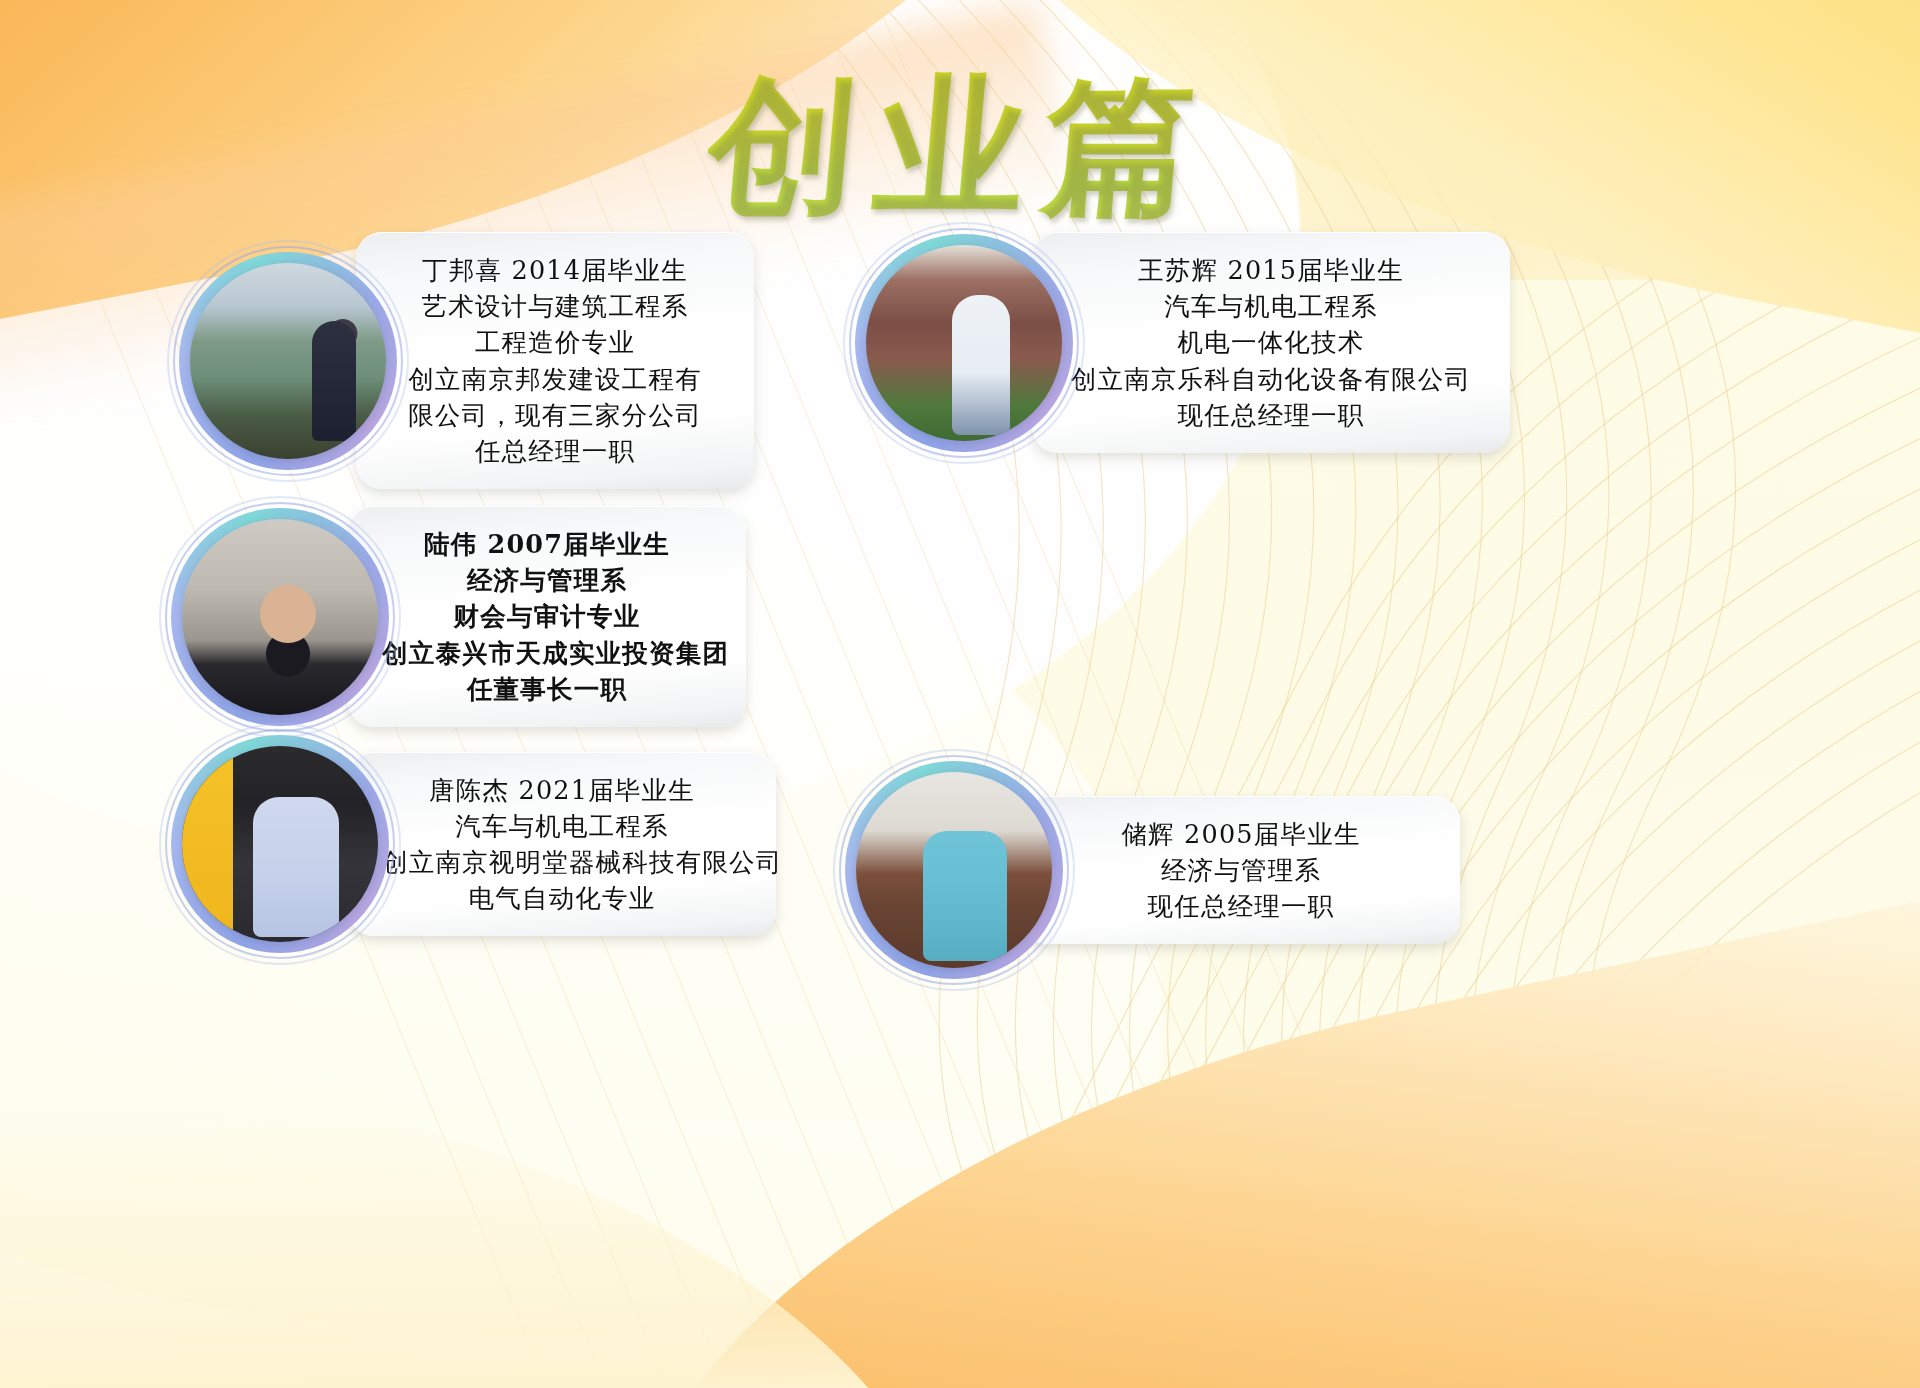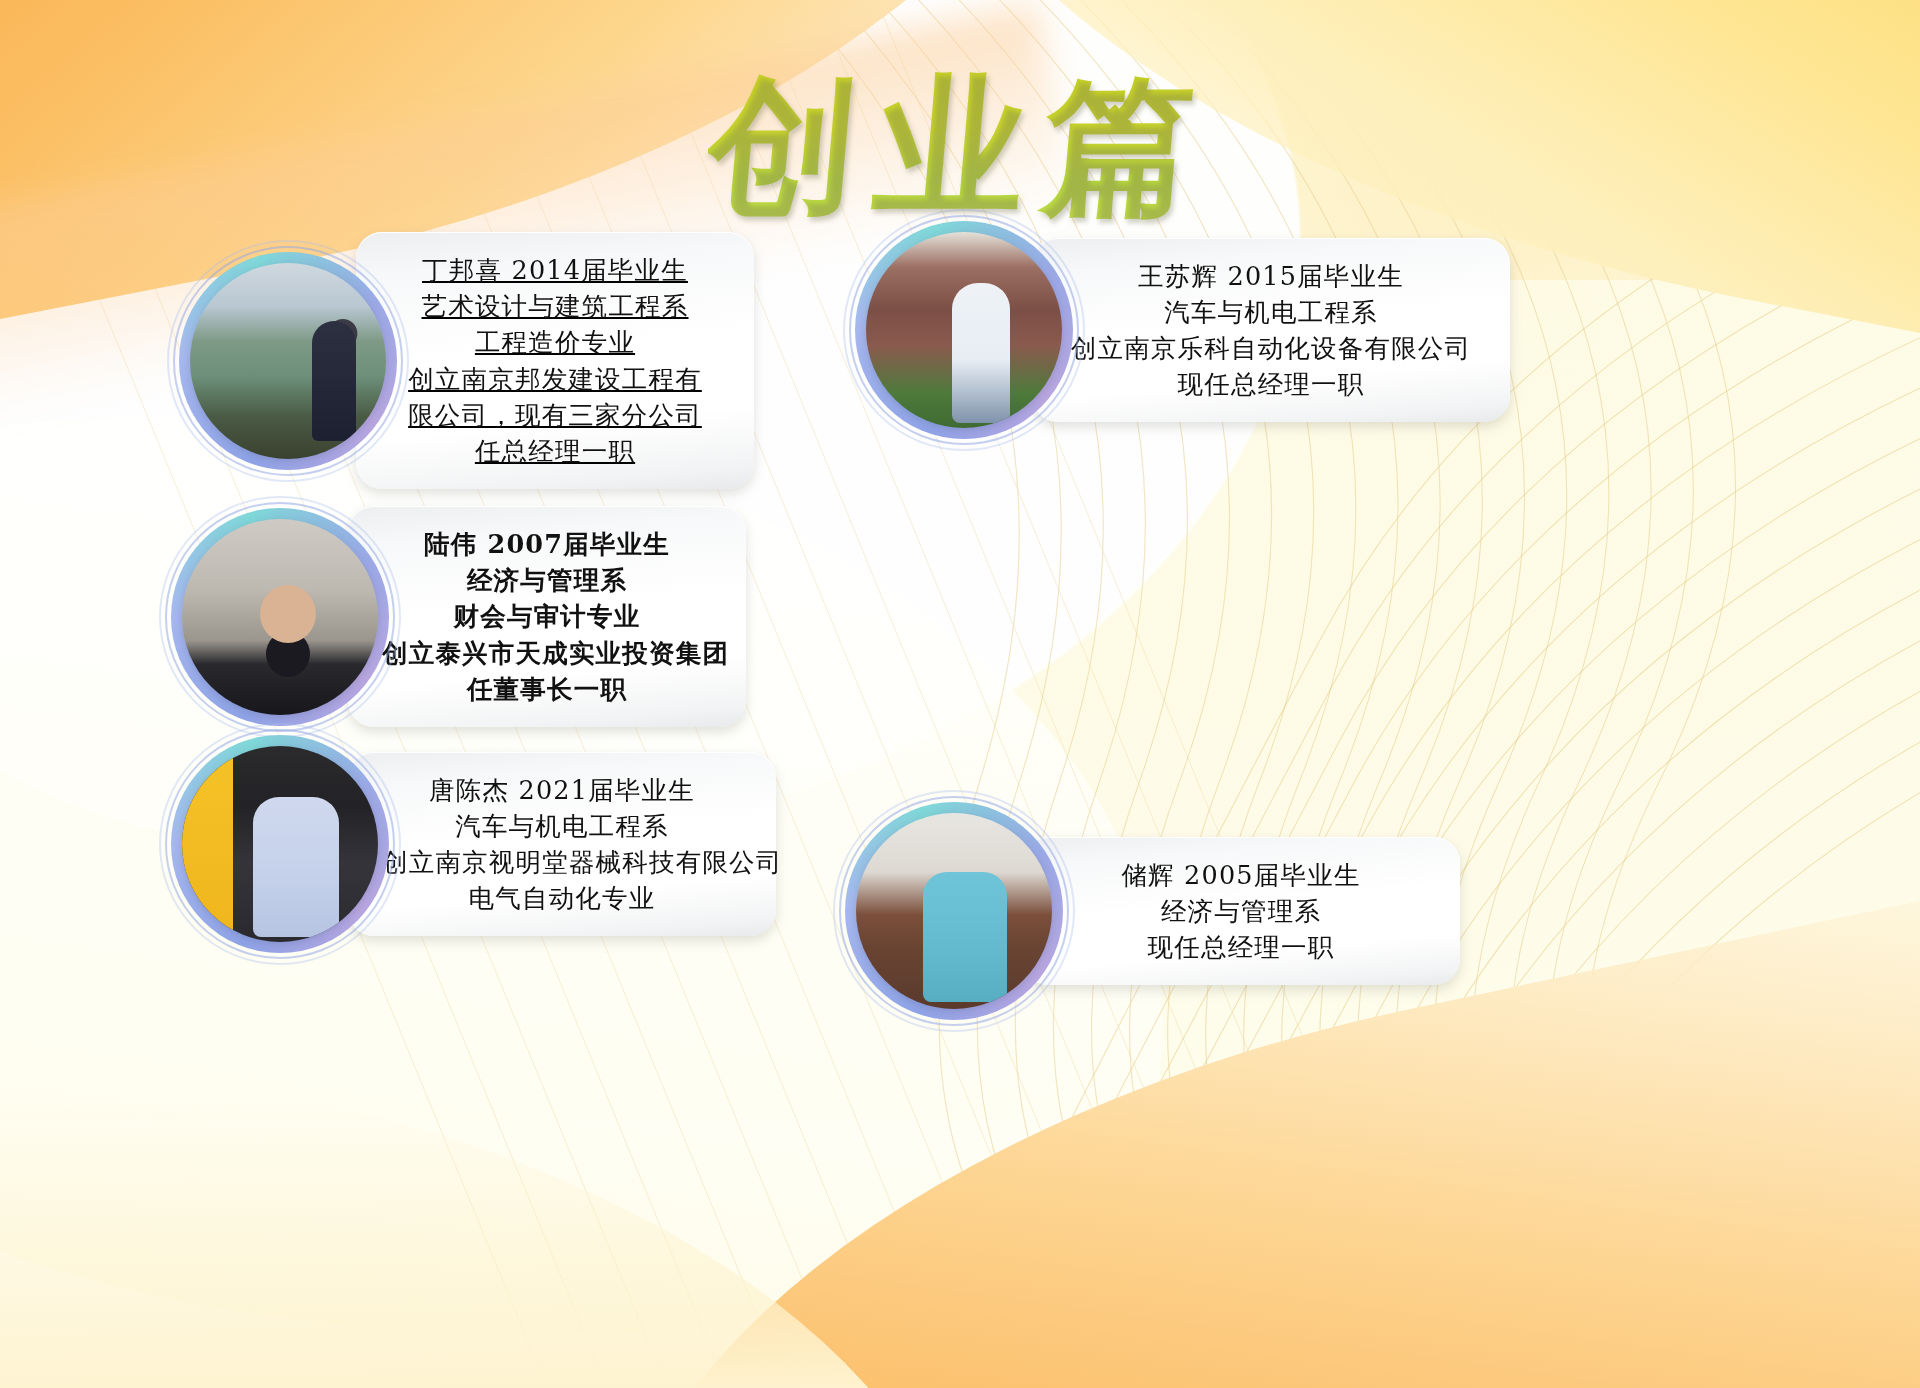--- a/index.html
+++ b/index.html
@@ -83,31 +83,31 @@
 
   .bubble{position:relative;padding:20px 34px;border-radius:26px;
     background:linear-gradient(175deg,#eceef0 0%,#f7f8f9 16%,#ffffff 46%,#ffffff 72%,#f2f3f4 92%,#e7e9ea 100%);
     box-shadow:0 5px 12px rgba(120,120,110,.22), 0 1px 0 #fff inset;
     text-align:center;z-index:2;}
   .bubble p{margin:0;font-size:25.5px;line-height:1.42;color:#111;
     font-family:"DejaVu Serif","Liberation Serif",serif;letter-spacing:1.2px;
     white-space:nowrap;}
 
   
-  #card-1{left:190px;top:232px;text-decoration:underline;}
+  #card-1{left:190px;top:232px;}
   #card-1 .bubble{margin-left:-30px;width:330px;}
   #card-2{left:866px;top:232px;}
   #card-2 .bubble{margin-left:-30px;width:410px;}
   #card-3{left:182px;top:506px;}
   #card-3 .bubble{margin-left:-30px;width:330px;font-weight:bold;}
   #card-4{left:856px;top:504px;}
   #card-4 .bubble{margin-left:-30px;width:290px;}
   #card-5{left:182px;top:746px;}
   #card-5 .bubble{margin-left:-30px;width:360px;}
-  #card-6{left:856px;top:813px;justify-content:center;}
+  #card-6{left:856px;top:772px;justify-content:center;}
   #card-6 .bubble{margin-left:-30px;width:370px;}
 
   
   .sc-lake{background:
     radial-gradient(circle at 78% 36%,#3b3a46 0 14px,rgba(0,0,0,0) 15px),
     linear-gradient(180deg,#cfd8df 0%,#b9c7d2 22%,#7e9a86 40%,#6d8f79 58%,#4a5b45 78%,#39412f 100%);}
   .sc-lake:after{content:"";position:absolute;left:62%;top:30%;width:44px;height:120px;
     border-radius:22px 22px 6px 6px;background:linear-gradient(180deg,#2d3040,#1d2030);}
   .sc-park{background:
     linear-gradient(180deg,#e5e1d9 0%,#9c6f63 18%,#7c4f46 40%,#8a5a4e 58%,#4f7a3c 82%,#3f6a32 100%);}
@@ -231,20 +231,21 @@
       <div class="ring"></div>
       <div class="ring2"></div>
       <div class="ring3"></div>
       <div class="photo">
           <div class="scene sc-park"></div>
         </div>
     </div>
     <div class="bubble">
       <p>王苏辉 2015届毕业生</p>
       <p>汽车与机电工程系</p>
+      <p>机电一体化技术</p>
       <p>创立南京乐科自动化设备有限公司</p>
       <p>现任总经理一职</p>
     </div>
   </div>
 
   <div class="card right-img" id="card-3">
     <div class="avatar">
       <div class="ring"></div>
       <div class="ring2"></div>
       <div class="ring3"></div>

